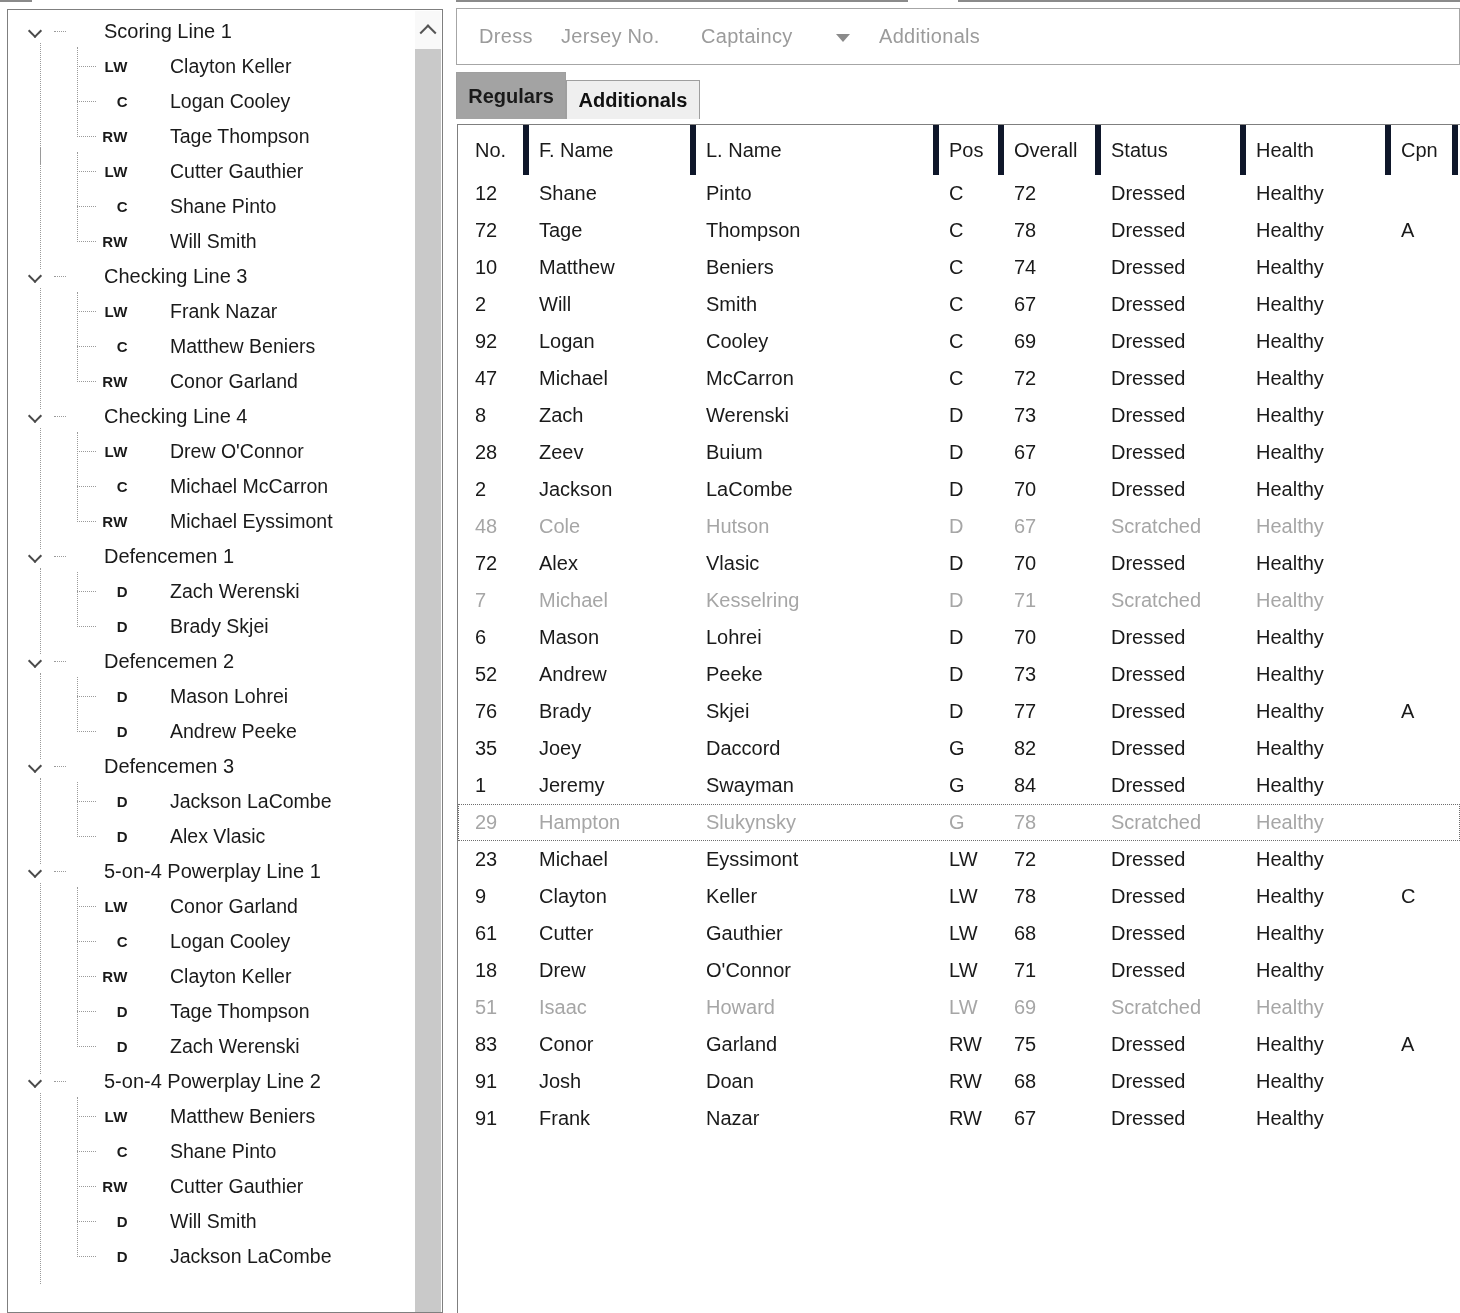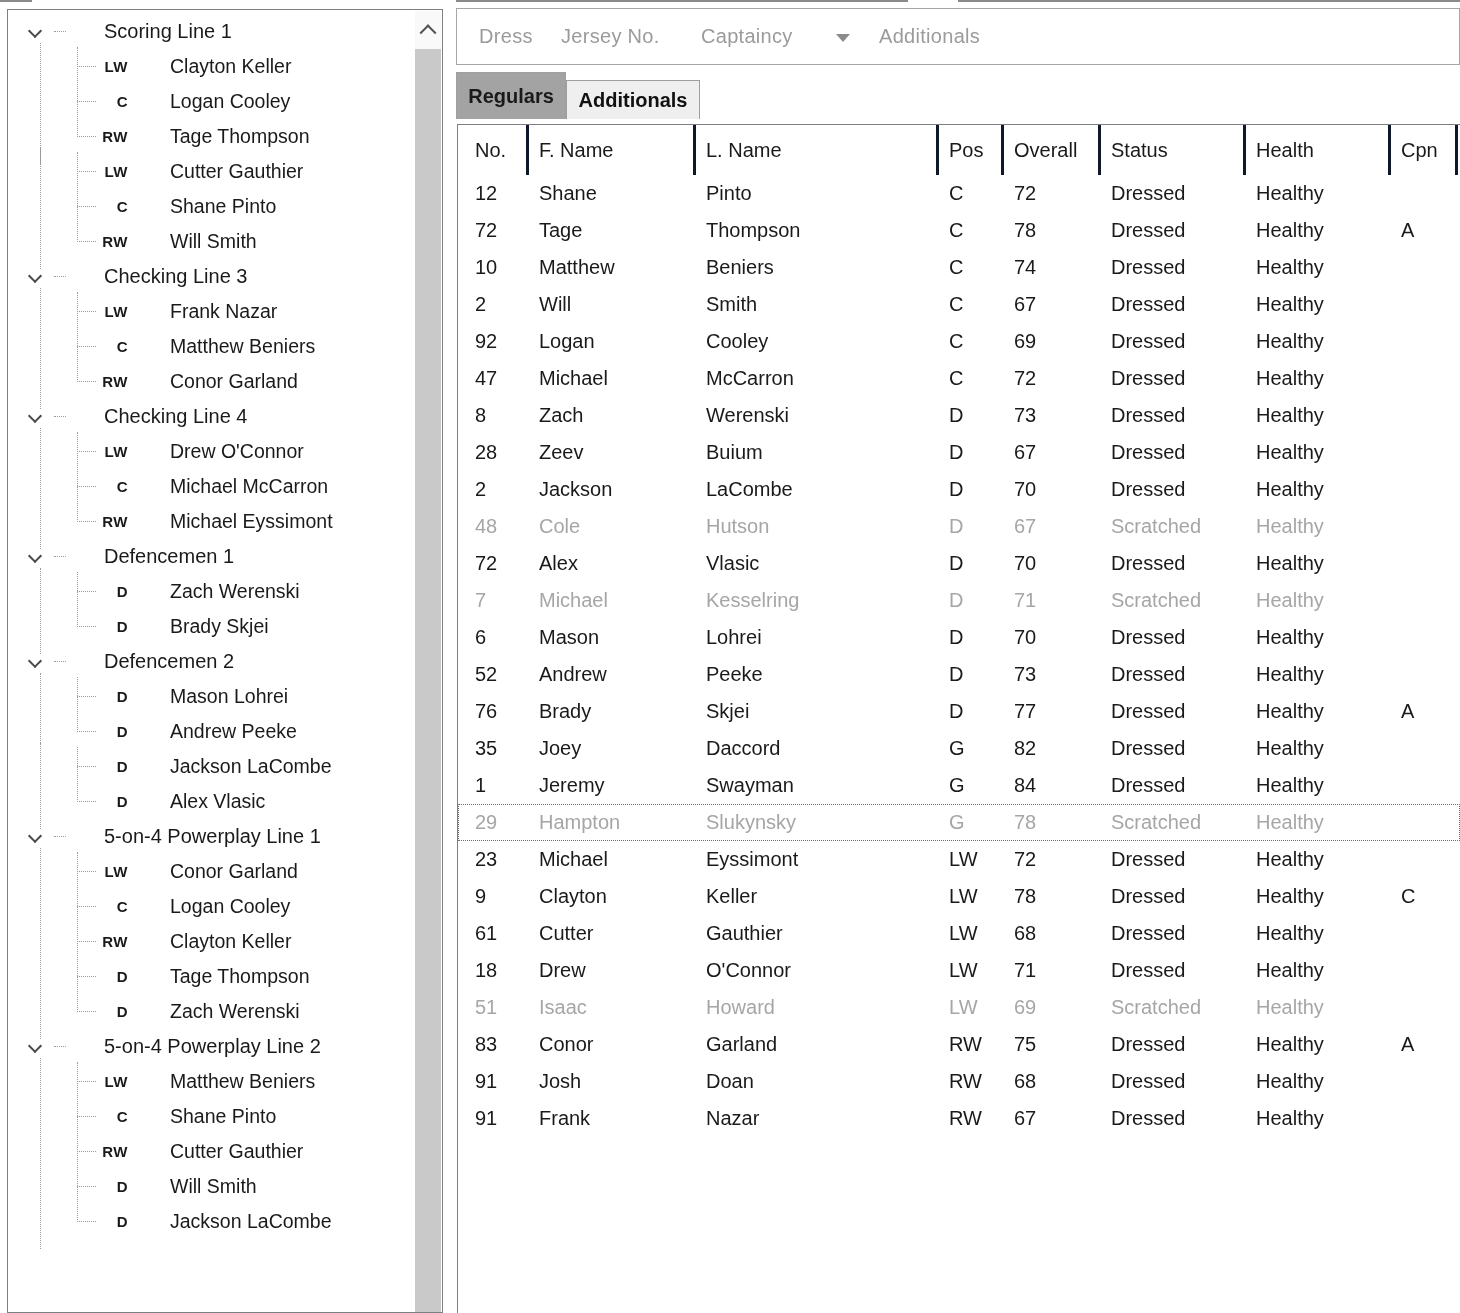--- a/index.html
+++ b/index.html
@@ -48,21 +48,21 @@
   .tab{position:absolute;box-sizing:border-box;display:flex;align-items:center;justify-content:center;
        font-size:20px;font-weight:600;border:1px solid #9f9f9f;border-bottom:none;}
   .tab-active{left:456px;top:72px;width:110px;height:47px;background:#a3a3a3;z-index:3;}
   .tab-inactive{left:566px;top:80px;width:134px;height:39px;background:#efefef;z-index:2;color:#111;}
 
   
   .table-panel{position:absolute;left:457px;top:124px;width:1003px;height:1189px;box-sizing:border-box;
                border:1px solid #7f7f7f;border-right:none;border-bottom:none;background:#fff;}
   .thead{display:grid;grid-template-columns:71px 167px 243px 65px 97px 145px 145px 67px;height:50px;}
   .th{display:flex;align-items:center;padding-left:10px;font-size:20px;box-sizing:border-box;
-      border-right:3px solid #0f172a;height:100%;}
+      border-right:6px solid #0f172a;height:100%;}
   .th:first-child{padding-left:17px;}
   .trow{position:relative;display:grid;grid-template-columns:71px 167px 243px 65px 97px 145px 145px 67px;
         height:37px;align-items:center;font-size:20px;}
   .td{padding-left:10px;white-space:nowrap;overflow:hidden;}
   .td:first-child{padding-left:17px;}
   .trow.scratched{color:#a6a6a6;}
   .trow.selected::after{content:"";position:absolute;inset:0;border:1px dotted #6e6e6e;pointer-events:none;}
 </style>
 </head>
 <body>
@@ -198,20 +198,25 @@
     <span class="cname">Mason Lohrei</span>
   </div>
             <div class="tree-child">
     <span class="cstub"></span>
     <span class="cpos">D</span>
     <span class="cname">Andrew Peeke</span>
   </div>
           </div>
   </div>
         <div class="tree-group">
+    <div class="tree-group-row">
+      <span class="chev"></span>
+      <span class="gstub"></span>
+      <span class="glabel">Defencemen 3</span>
+    </div>
     <div class="tree-children">
             <div class="tree-child">
     <span class="cstub"></span>
     <span class="cpos">D</span>
     <span class="cname">Jackson LaCombe</span>
   </div>
             <div class="tree-child">
     <span class="cstub"></span>
     <span class="cpos">D</span>
     <span class="cname">Alex Vlasic</span>

